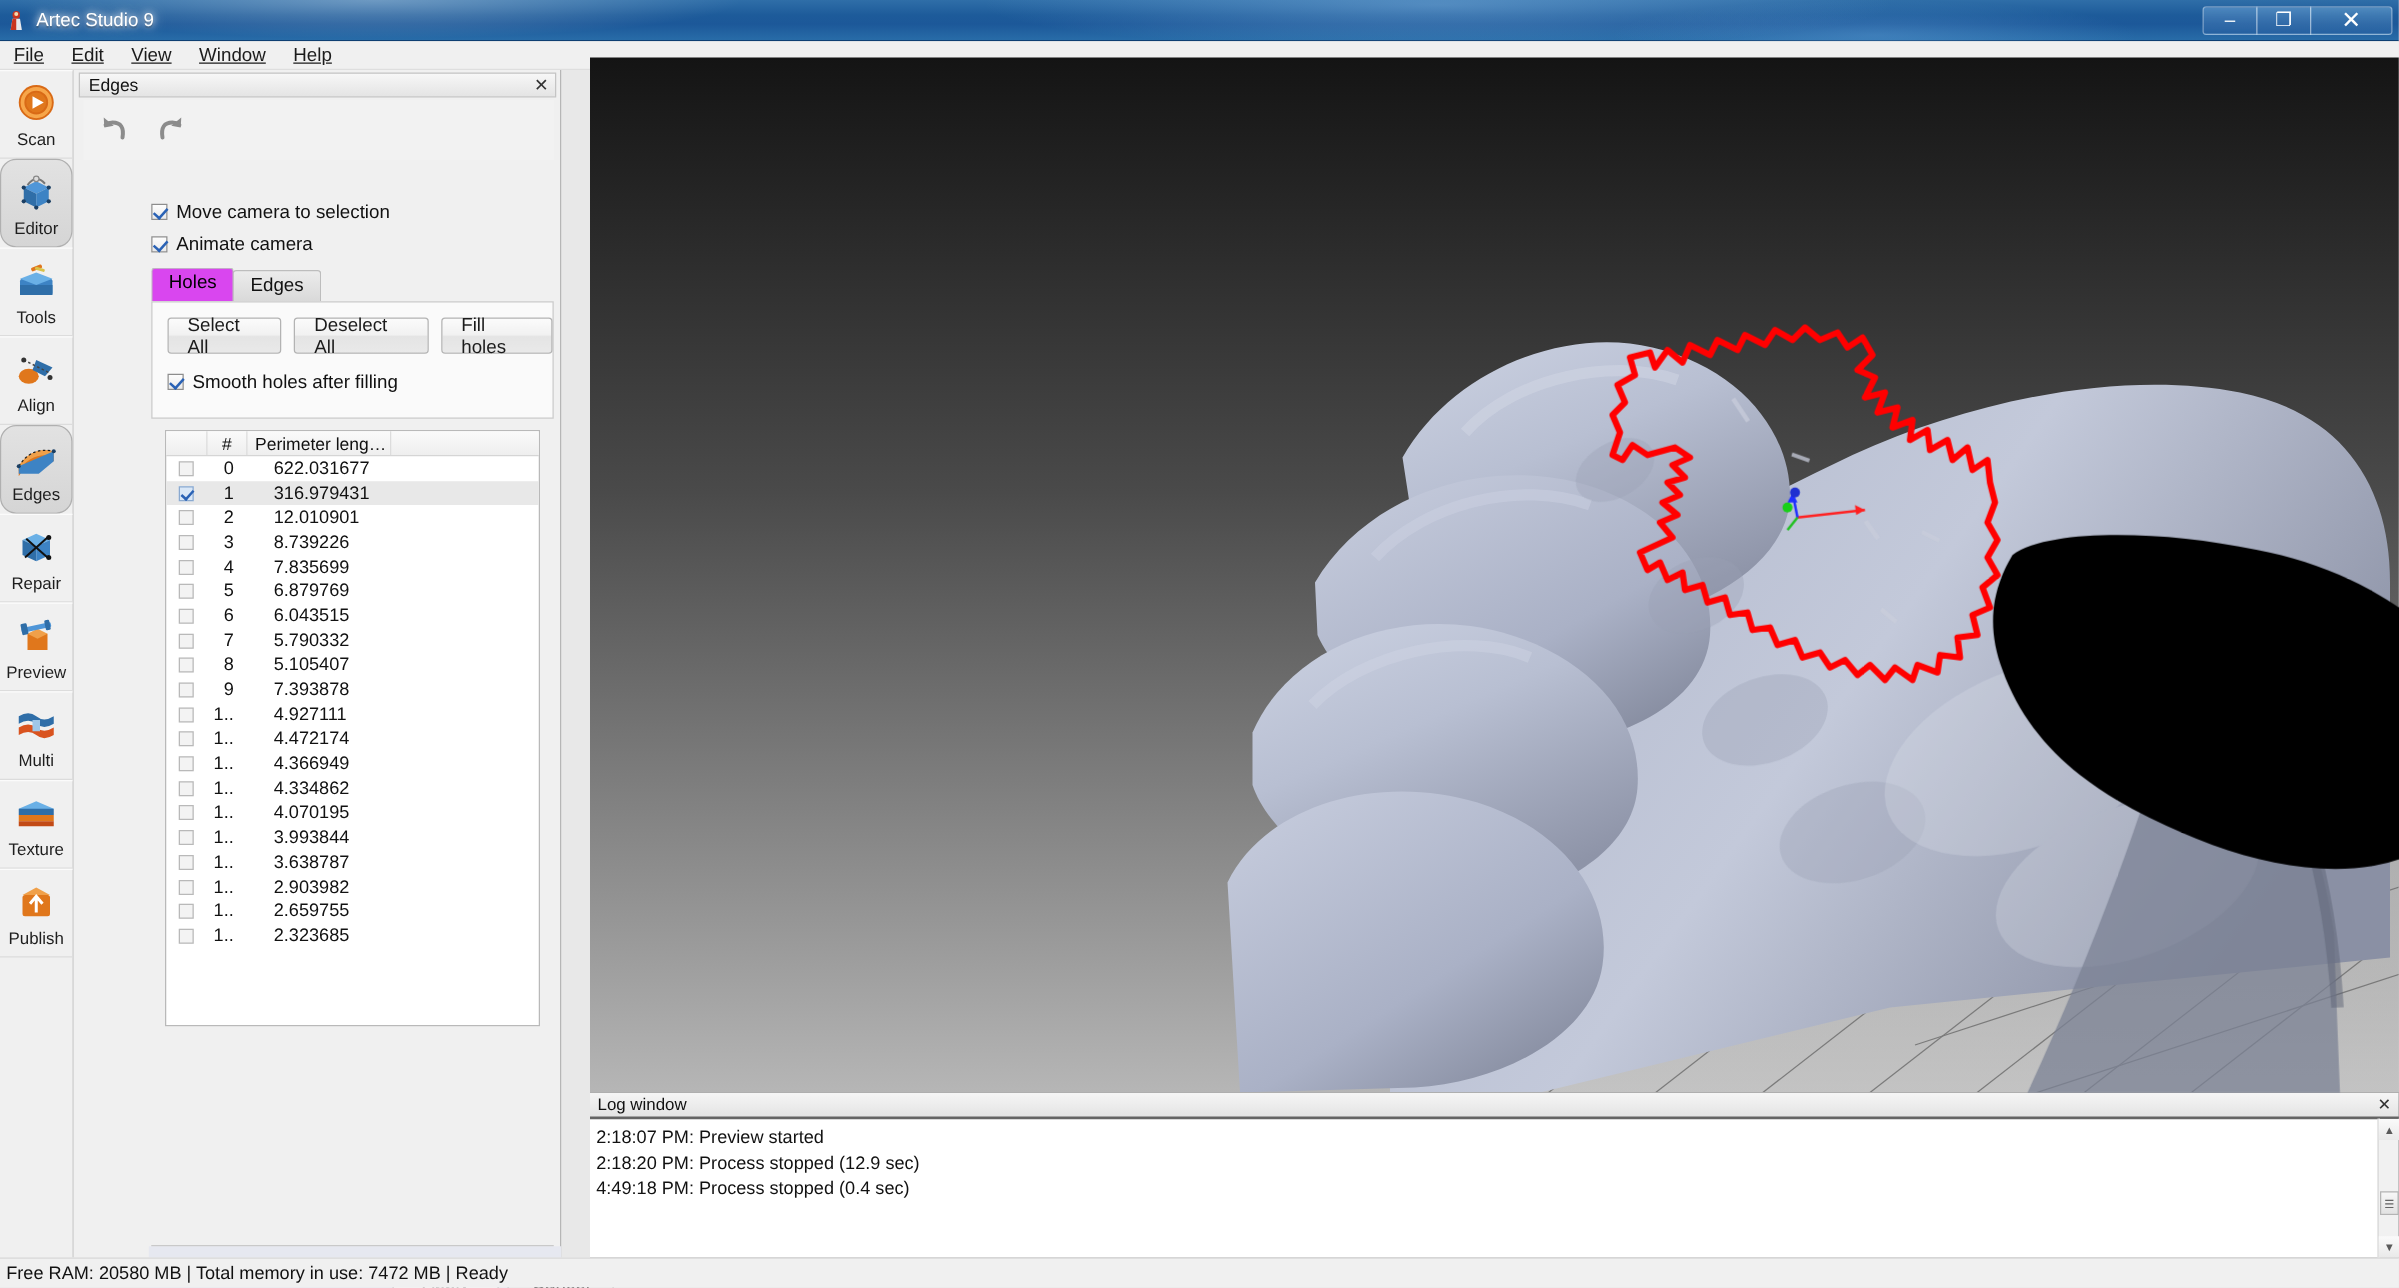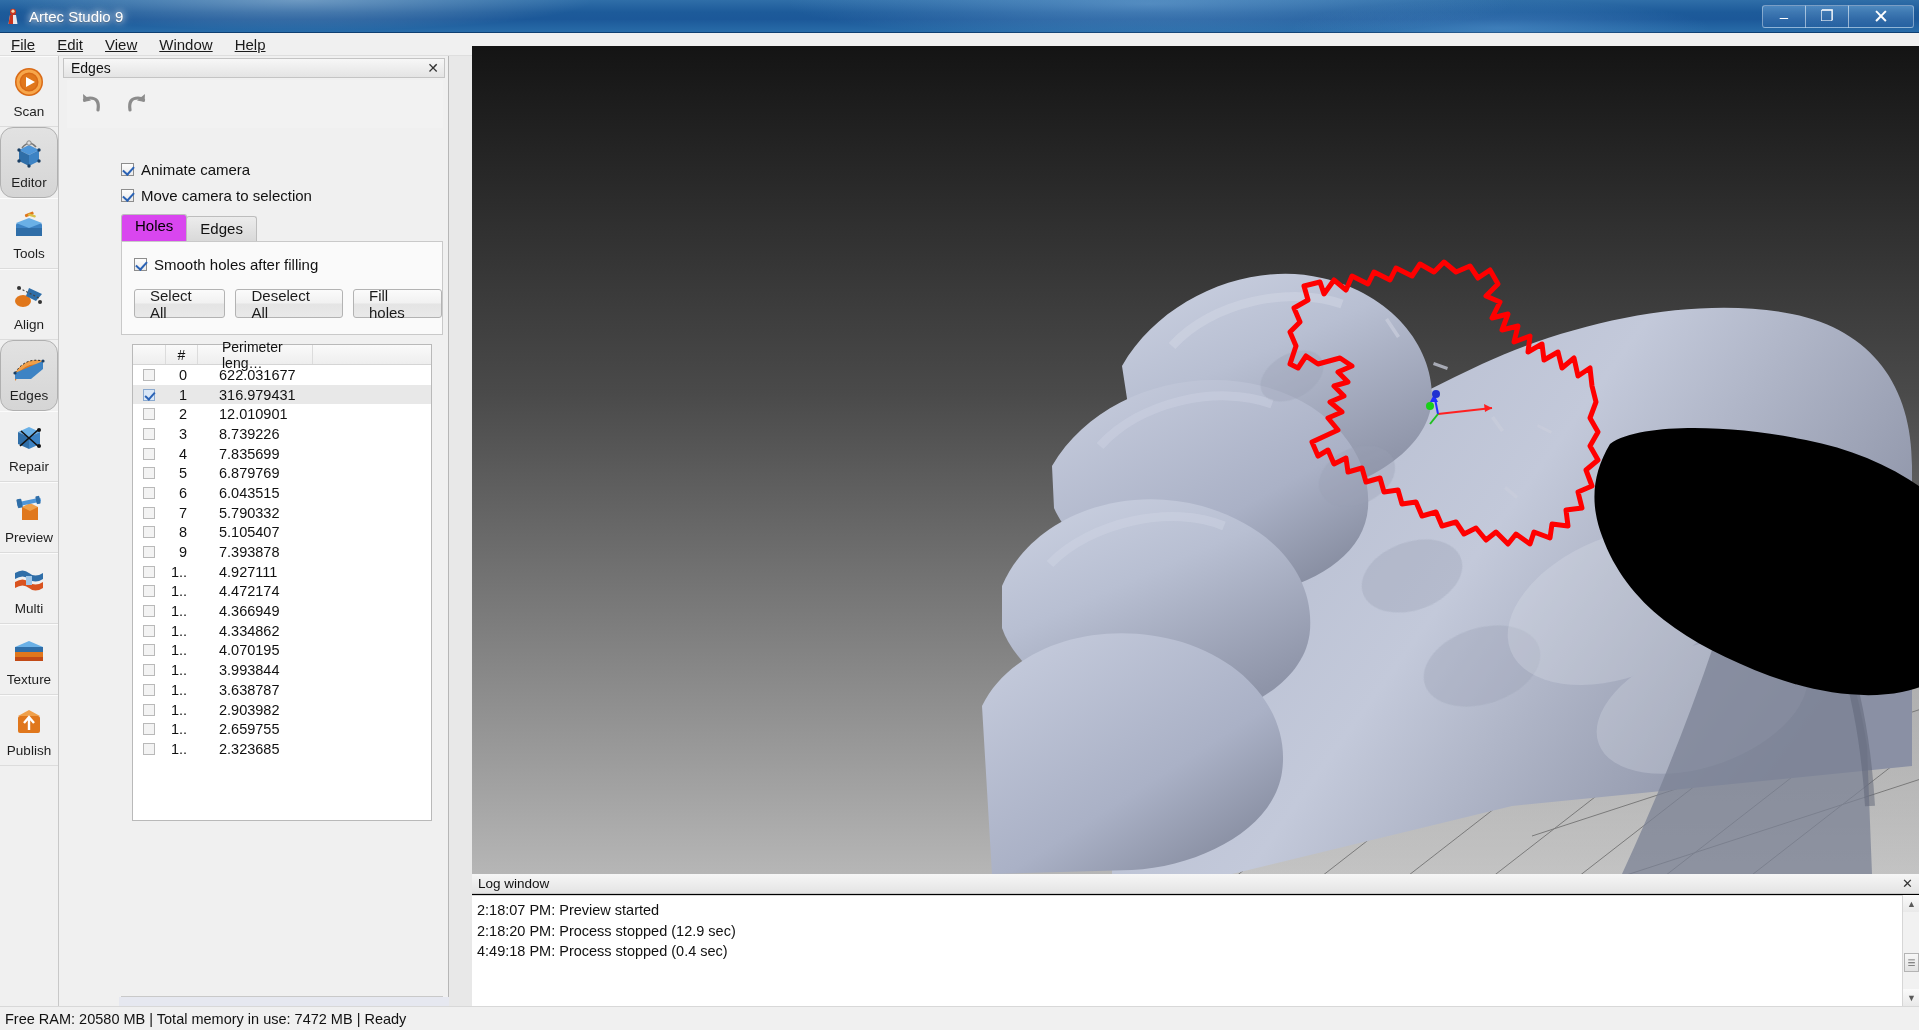--- a/index.html
+++ b/index.html
@@ -134,21 +134,21 @@
 
   
   #table-wrap {
     position:absolute; left:73px; top:288px; width:300px; height:477px;
     background:#ffffff; border:1px solid #b9b9b9;
   }
   #tbl-head { display:flex; height:20px; background:linear-gradient(180deg,#fafafa,#eeeeee); border-bottom:1px solid #d5d5d5;}
   .th { font-size:14px; color:#111; display:flex; align-items:center; }
   .th.c0 { width:32px; }
   .th.c1 { width:32px; justify-content:center; border-left:1px solid #dcdcdc;}
-  .th.c2 { width:115px; padding-left:24px; border-left:1px solid #dcdcdc;}
+  .th.c2 { width:115px; padding-left:6px; border-left:1px solid #dcdcdc;}
   .th.c3 { flex:1; border-left:1px solid #dcdcdc;}
   .trow { display:flex; height:19.7px; align-items:center; font-size:14.5px; color:#111;}
   .trow.sel { background:#e8e8e8; }
   .td.c0 { width:32px; display:flex; align-items:center; justify-content:center;}
   .td.c1 { width:22px; text-align:right; }
   .td.c2 { padding-left:32px; }
   .tchk {
     width:12px; height:12px; border:1px solid #b9b9b9; background:#f3f3f3; position:relative;
   }
   .tchk.on { background:#d9e7f7; border-color:#8aa9cf; }
@@ -398,44 +398,44 @@
       <svg width="30" height="30" viewBox="0 0 30 30">
         <path d="M9 21 q-2 -12 8 -12 q3 0 5.5 2" stroke="#8c8c8c" stroke-width="3.2" fill="none" stroke-linecap="round"></path>
         <path d="M24 5 L23.5 13 L16 11.5 Z" fill="#8c8c8c"></path>
       </svg>
     </div>
   </div>
 
   <div id="cam-group">
     <div class="chk-row">
       <div class="chk on"></div>
-      <span>Animate camera</span>
+      <span>Move camera to selection</span>
     </div>
     <div class="chk-row">
       <div class="chk on"></div>
-      <span>Move camera to selection</span>
+      <span>Animate camera</span>
     </div>
   </div>
 
   <div id="tabs">
     <div class="tab active">Holes</div>
     <div class="tab">Edges</div>
   </div>
 
   <div id="tab-body">
+    <div id="btn-row">
+      <div class="btn">Select All</div>
+      <div class="btn">Deselect All</div>
+      <div class="btn">Fill holes</div>
+    </div>
     <div id="smooth-row">
       <div class="chk-row">
         <div class="chk on"></div>
         <span>Smooth holes after filling</span>
       </div>
-    </div>
-    <div id="btn-row">
-      <div class="btn">Select All</div>
-      <div class="btn">Deselect All</div>
-      <div class="btn">Fill holes</div>
     </div>
   </div>
 
   <div id="table-wrap">
     <div id="tbl-head">
       <div class="th c0"></div>
       <div class="th c1">#</div>
       <div class="th c2">Perimeter leng…</div>
       <div class="th c3"></div>
     </div>

